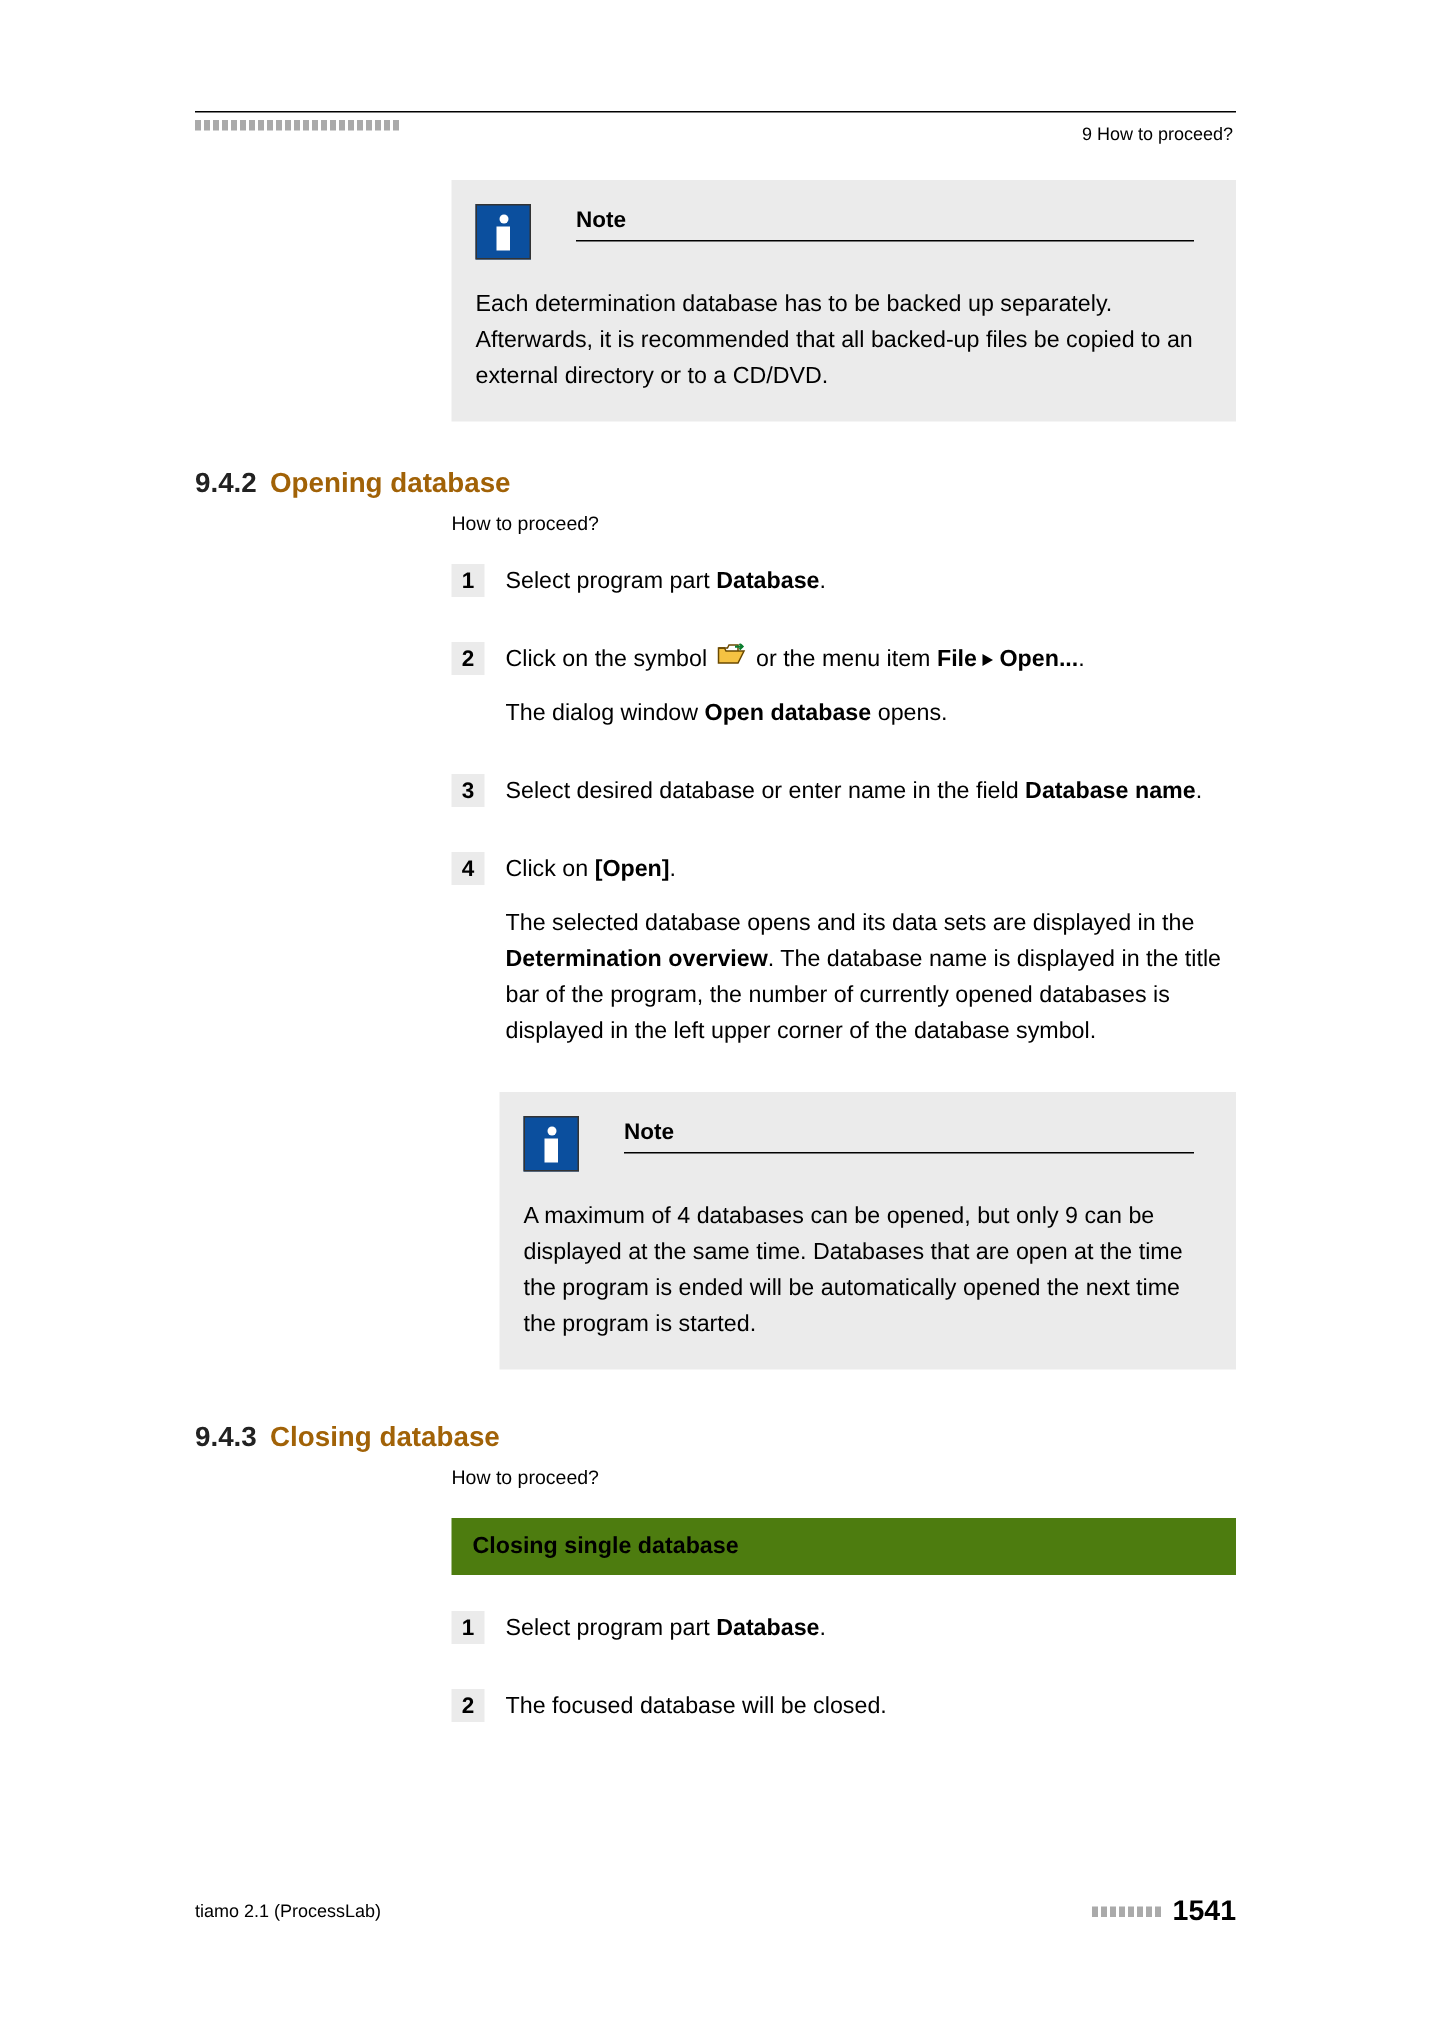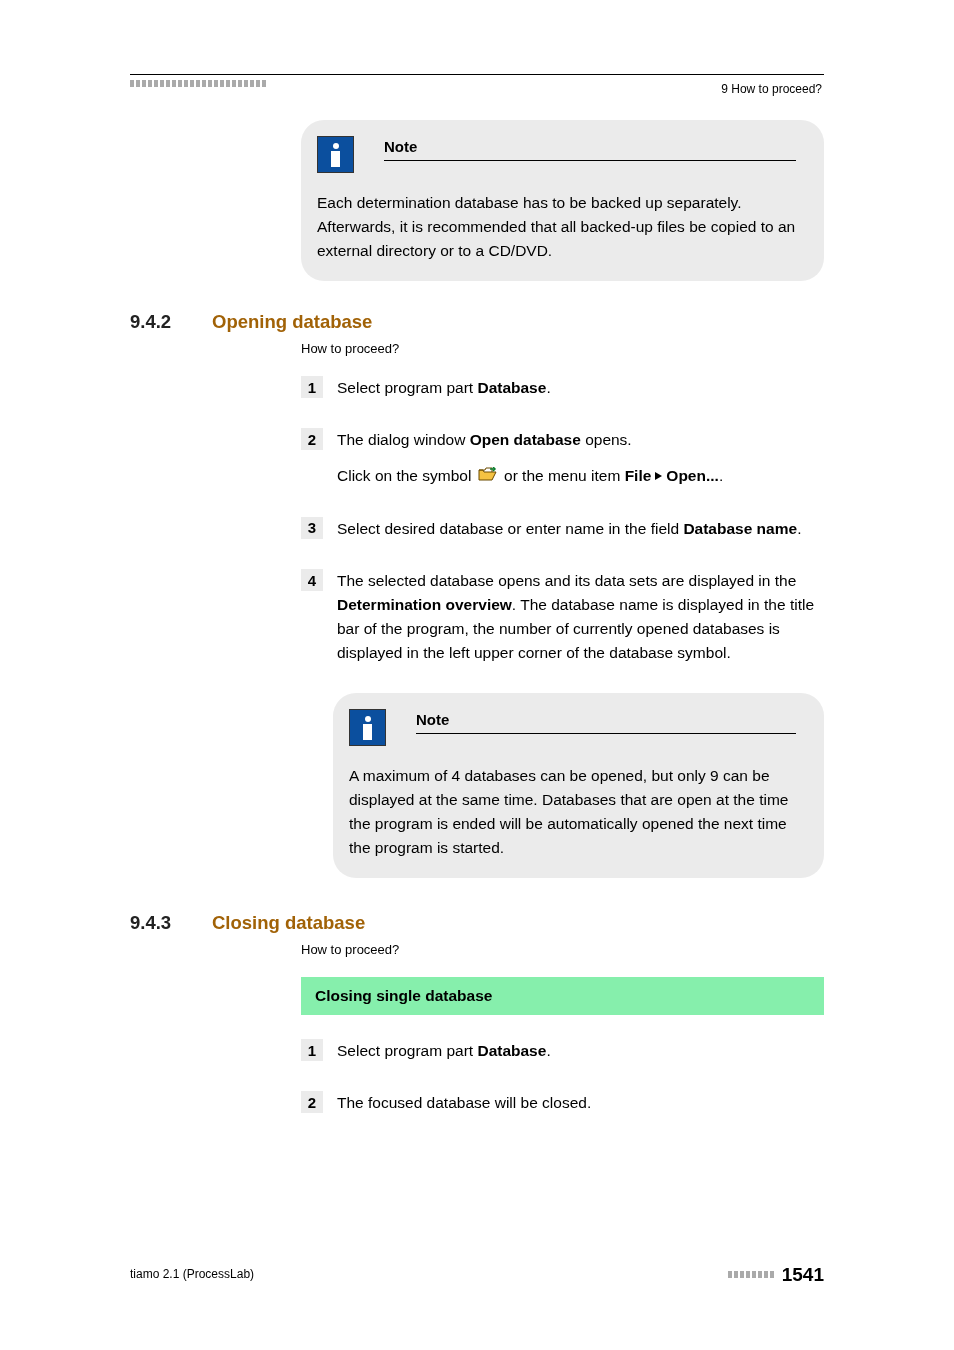--- a/index.html
+++ b/index.html
@@ -41,21 +41,20 @@
       position: absolute;
       top: 120px;
       left: 130px;
       right: 130px;
     }
     .note-block {
       background: #ebebeb;
       padding: 16px 16px 18px 16px;
       margin-left: 171px;
       margin-bottom: 30px;
-      border-radius: 23px;
     }
     .note-header-row {
       display: flex;
       align-items: flex-start;
       gap: 30px;
     }
     .info-icon {
       width: 37px;
       height: 37px;
       background: #0b4f9e;
@@ -97,21 +96,20 @@
       margin-top: 2px;
       margin-right: 12px;
     }
     .note-body {
       font-size: 15.5px;
       line-height: 1.55;
       margin-top: 18px;
     }
     .section-heading {
       display: flex;
-      gap: 32px;
       margin-left: 0px;
       margin-bottom: 8px;
     }
     .section-num {
       font-weight: bold;
       font-size: 18.5px;
       color: #222;
       width: 50px;
     }
     .section-title {
@@ -155,21 +153,21 @@
     }
     .folder-open-icon {
       display: inline-block;
       vertical-align: middle;
       margin: 0 2px;
     }
     .note-block.indented {
       margin-left: 203px;
     }
     .subsection-bar {
-      background: #86efac;
+      background: #4d7c0f;
       margin-left: 171px;
       padding: 10px 14px;
       font-weight: bold;
       font-size: 15.5px;
       margin-bottom: 24px;
     }
     .footer {
       position: absolute;
       bottom: 64px;
       left: 130px;
@@ -266,47 +264,50 @@
     <div class="step-num">1</div>
     <div class="step-body">
       <span>Select program part </span><b>Database</b><span>.</span>
     </div>
   </div>
 
   <div class="step">
     <div class="step-num">2</div>
     <div class="step-body">
       <p>
-        <span>The dialog window </span><b>Open database</b><span> opens.</span>
-      </p>
-      <p>
         <span>Click on the symbol </span>
         <span class="folder-open-icon">
           <svg width="20" height="15" viewBox="0 0 20 15">
             <path d="M1 3 L1 13 L14 13 L18 5 L6 5 L5 3 Z" fill="#f5c242" stroke="#6b4a00" stroke-width="1"></path>
             <path d="M1 3 L7 3 L8 1 L14 1 L14 5" fill="none" stroke="#6b4a00" stroke-width="1"></path>
             <path d="M15 0 L17 2 L15 4" fill="none" stroke="#0a7d2e" stroke-width="1.5"></path>
             <path d="M12 2 L17 2" fill="none" stroke="#0a7d2e" stroke-width="1.5"></path>
           </svg>
         </span>
         <span> or the menu item </span><b>File</b><span class="triangle"></span><b>Open...</b><span>.</span>
       </p>
+      <p>
+        <span>The dialog window </span><b>Open database</b><span> opens.</span>
+      </p>
     </div>
   </div>
 
   <div class="step">
     <div class="step-num">3</div>
     <div class="step-body">
       <span>Select desired database or enter name in the field </span><b>Database name</b><span>.</span>
     </div>
   </div>
 
   <div class="step">
     <div class="step-num">4</div>
     <div class="step-body">
+      <p>
+        <span>Click on </span><b>[Open]</b><span>.</span>
+      </p>
       <p>
         <span>The selected database opens and its data sets are displayed in the </span><b>Determination overview</b><span>. The database name is displayed in the title bar of the program, the number of currently opened databases is displayed in the left upper corner of the database symbol.</span>
       </p>
     </div>
   </div>
 
   <div class="note-block indented">
     <div class="note-header-row">
       <div class="info-icon">
         <div class="info-icon-inner">

